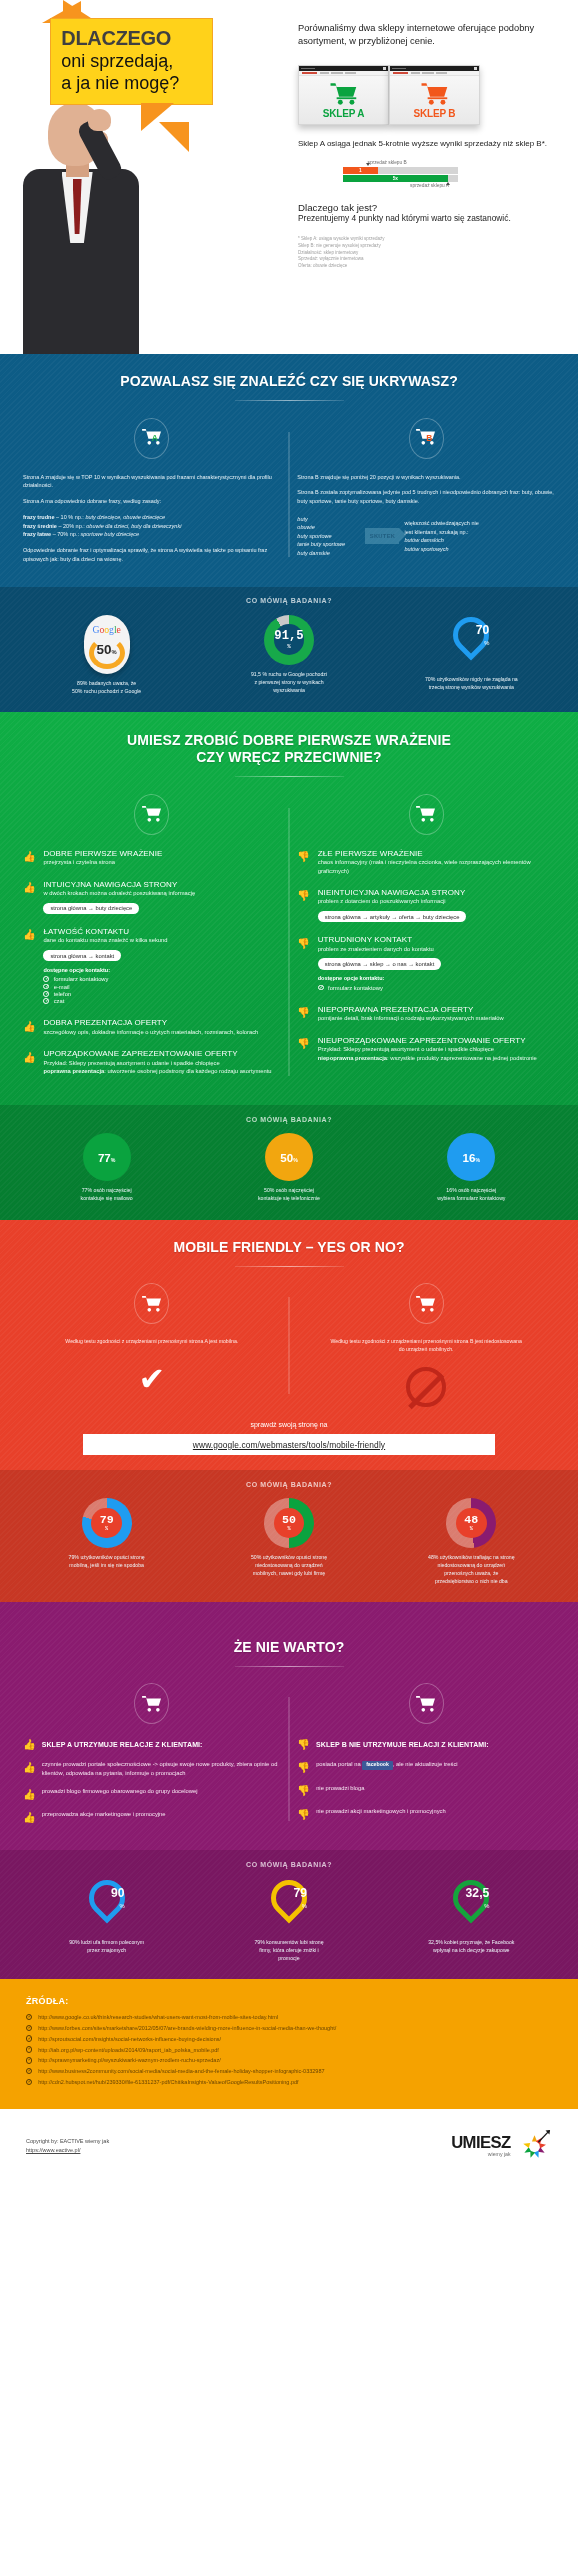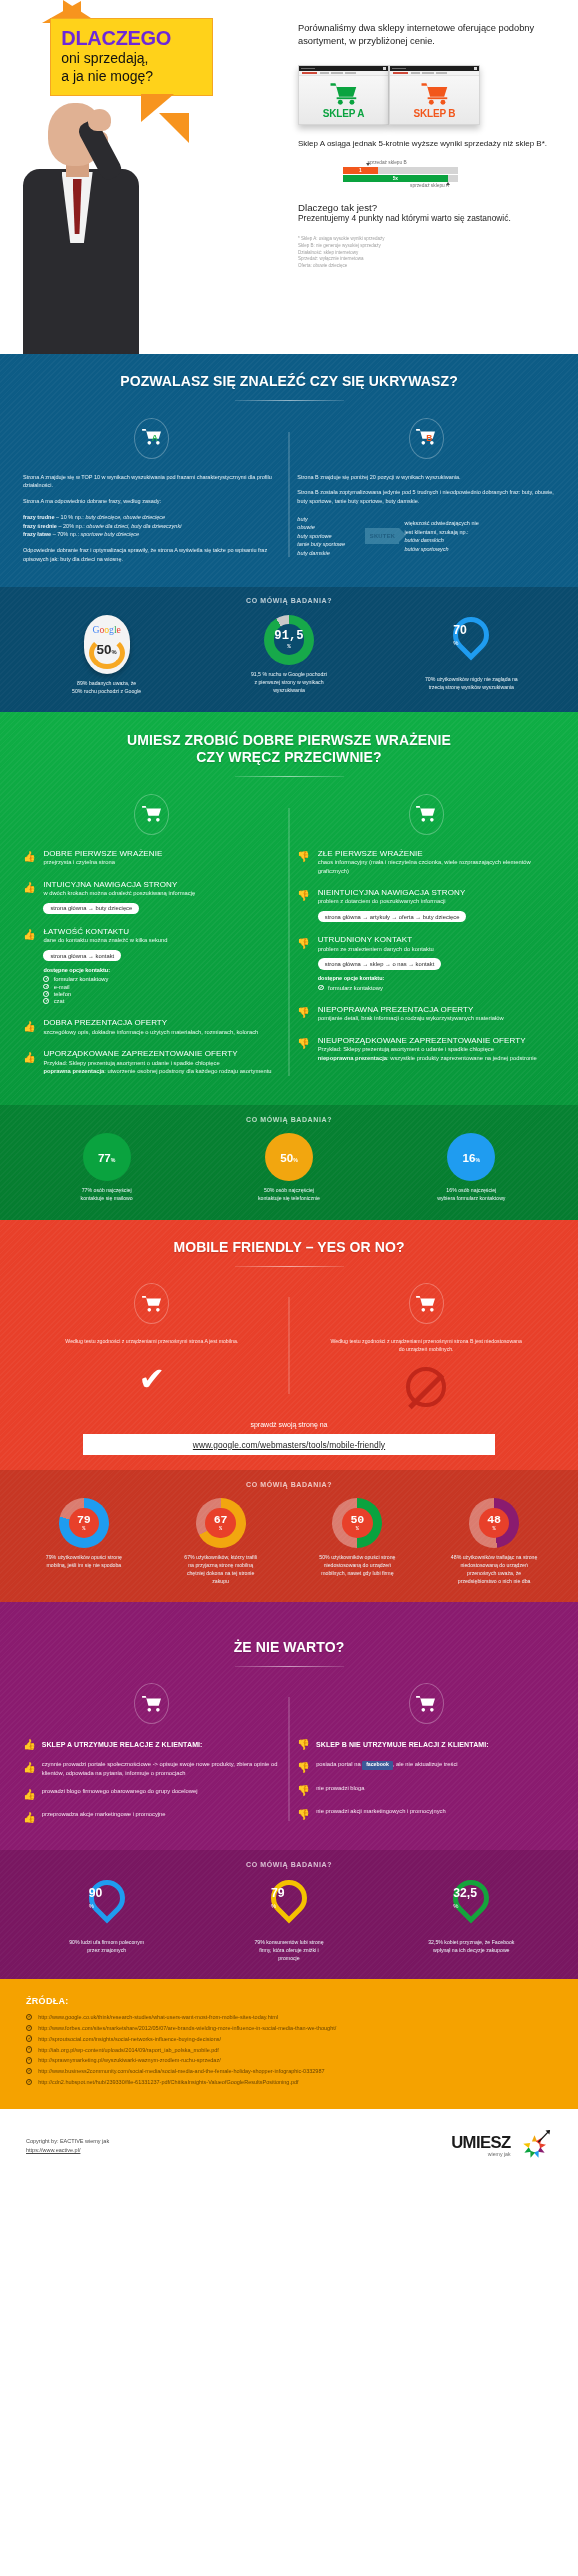--- a/index.html
+++ b/index.html
@@ -17,24 +17,24 @@
   .speech { position: absolute; left: 50px; top: 18px; width: 163px; }
   .speech-box {
     background: #ffd21a;
     border: 1.9px solid #f5a623;
     padding: 9px 9px 10.3px 10.3px;
     position: relative;
     z-index: 3;
   }
   .speech-box .big {
     font-size: 20px; font-weight: bold; letter-spacing: -0.3px;
-    line-height: 1.0; color: #6d28d9; display: block;
+    line-height: 1.0; color: #404040; display: block;
   }
   .speech-box .sub {
-    font-size: 14px; line-height: 1.12; color: #111; display: block; margin-top: 2.6px;
+    font-size: 18px; line-height: 1.12; color: #111; display: block; margin-top: 2.6px;
   }
   .tail-a { position: absolute; left: -7.7px; top: -16.7px; width: 0; height: 0;
     border-left: 39px solid transparent; border-bottom: 22px solid #f7941e; z-index: 1; }
   .tail-b { position: absolute; left: 13px; top: -18px; width: 0; height: 0;
     border-right: 31px solid transparent; border-bottom: 20.6px solid #f7941e; z-index: 1; }
   .tail-c { position: absolute; left: 90px; bottom: -27px; width: 0; height: 0;
     border-left: 33px solid #f7941e; border-bottom: 28px solid transparent; z-index: 1; }
   .tail-d { position: absolute; left: 108px; bottom: -48px; width: 0; height: 0;
     border-left: 30px solid transparent; border-top: 30px solid #f7941e; z-index: 1; }
 
@@ -163,21 +163,21 @@
   .g-logo span:nth-child(5){color:#34a853;} .g-logo span:nth-child(6){color:#ea4335;}
   .g-arc { position:absolute; left: 5.2px; top: 22px; width: 36px; height: 32px;
     border: 5.8px solid #f7a823; border-top-color: transparent; border-radius: 50%; }
   .g-val { position:absolute; left:0; right:0; top: 27px; text-align:center;
     font-size: 13.5px; font-weight:bold; color:#2b2b2b; }
   .g-val sub { font-size: 5.8px; vertical-align: baseline; }
 
   .pin { width: 36px; height: 55px; margin: 0 auto; position: relative; }
   .pin-shape { width: 36px; height: 36px; border: 5.2px solid #1f9cf0; border-radius: 50% 50% 50% 0;
     transform: rotate(-45deg); position:absolute; top: 2.6px; }
-  .pin-txt { position:absolute; left:0; right:0; top: 9px; text-align:left; color:#fff; }
+  .pin-txt { position:absolute; left:0; right:0; top: 9px; text-align:right; color:#fff; }
   .pin-txt b { display:block; font-size: 12.2px; line-height:1; }
   .pin-txt i { font-style: normal; font-size: 5.8px; }
 
   
   .s-green { background: #09a33e; background-image:
     repeating-linear-gradient(135deg, rgba(255,255,255,.04) 0 1.3px, rgba(0,0,0,0) 1.3px 3.9px),
     linear-gradient(to bottom, #0fae45, #069138); }
   .item { display:flex; gap: 6.4px; margin-bottom: 13px; }
   .thumb { width: 14px; flex: none; padding-top: 1.3px; }
   .it-h { font-size: 8px; color:#fff; letter-spacing:0.1px; }
@@ -616,33 +616,20 @@
           <div class="res-item" style="width: 122px;">
             <div class="donut" style="background:conic-gradient(#1f9cf0 0 79%, rgba(255,255,255,.35) 79% 100%)">
               <div class="hole" style="background:#e8402a"></div>
               <div class="val">
                 <span style="font-size:11.6px;color:#fff">79</span>
                 <span style="font-size:5.2px;color:#fff">%</span>
               </div>
             </div>
             <div class="res-cap" style="white-space:pre-line">79% użytkowników opuści stronę
 mobilną, jeśli im się nie spodoba</div>
-          </div>
-          <div class="res-item" style="width: 122px;">
-            <div class="donut" style="background:conic-gradient(#f2a60f 0 67%, rgba(255,255,255,.35) 67% 100%)">
-              <div class="hole" style="background:#e8402a"></div>
-              <div class="val">
-                <span style="font-size:11.6px;color:#fff">67</span>
-                <span style="font-size:5.2px;color:#fff">%</span>
-              </div>
-            </div>
-            <div class="res-cap" style="white-space:pre-line">67% użytkowników, którzy trafili
-na przyjazną stronę mobilną
-chętniej dokona na tej stronie
-zakupu</div>
           </div>
           <div class="res-item" style="width: 122px;">
             <div class="donut" style="background:conic-gradient(#0aa33f 0 50%, rgba(255,255,255,.35) 50% 100%)">
               <div class="hole" style="background:#e8402a"></div>
               <div class="val">
                 <span style="font-size:11.6px;color:#fff">50</span>
                 <span style="font-size:5.2px;color:#fff">%</span>
               </div>
             </div>
             <div class="res-cap" style="white-space:pre-line">50% użytkowników opuści stronę

